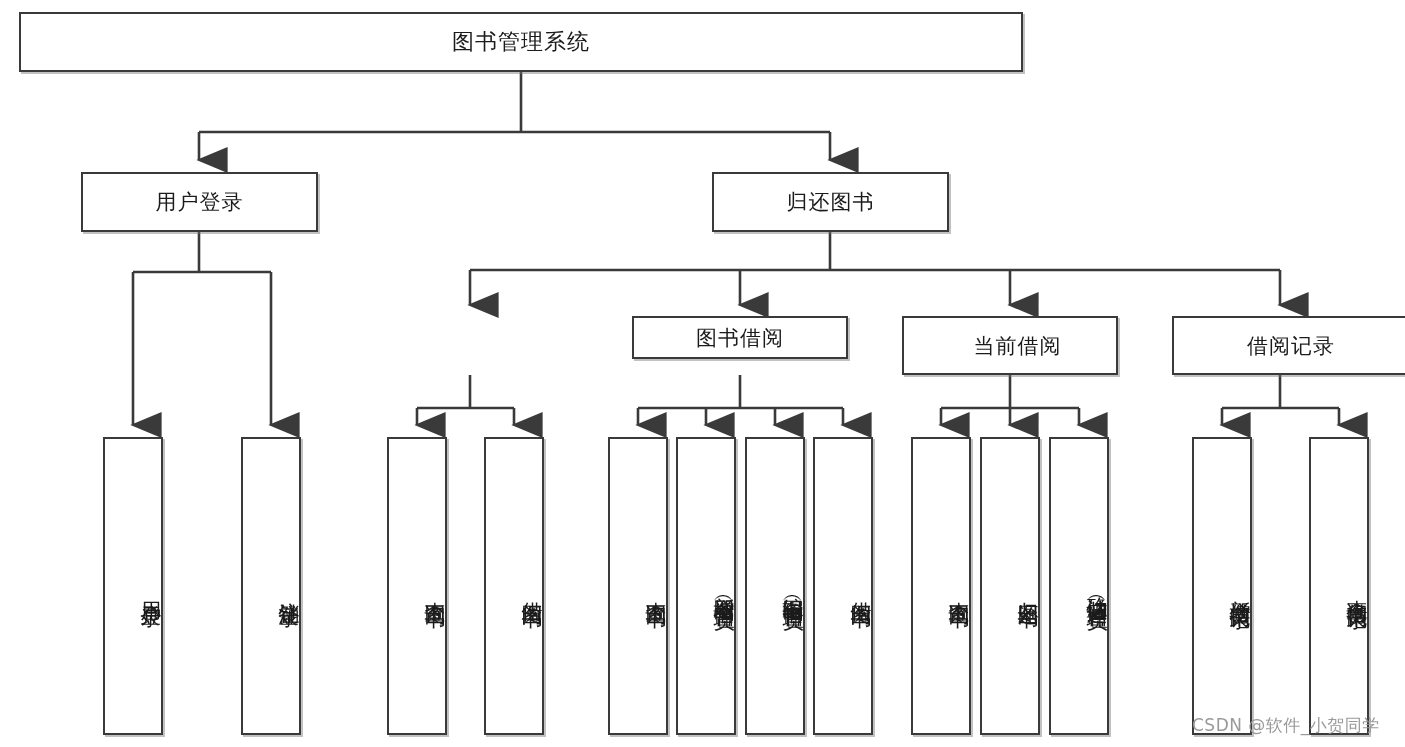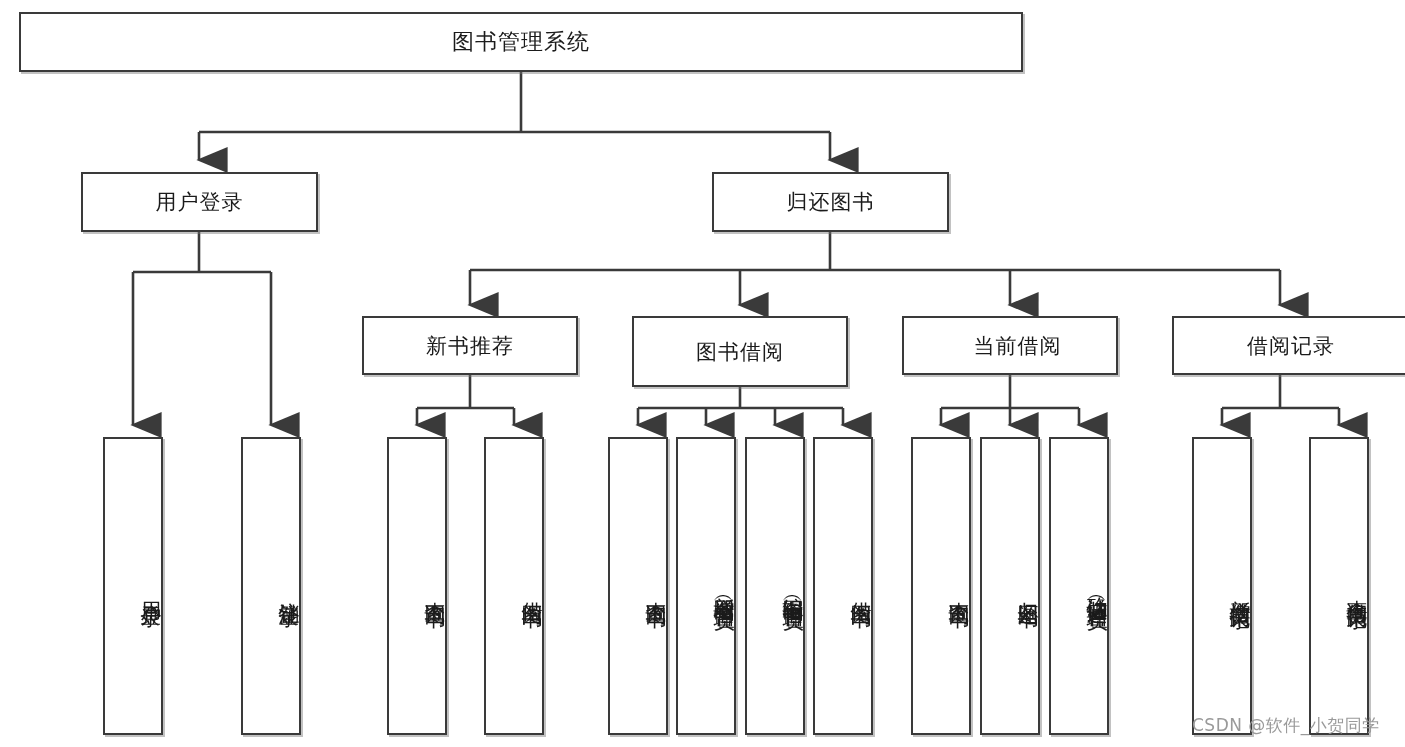--- a/index.html
+++ b/index.html
@@ -125,24 +125,21 @@
     <span>图书管理系统</span>
   </div>
 
   <div class="node horiz" style="left:81px; top:172px; width:237px; height:60px;">
     <span>用户登录</span>
   </div>
   <div class="node horiz" style="left:712px; top:172px; width:237px; height:60px;">
     <span>归还图书</span>
   </div>
 
-  <div class="node horiz" style="left:362px; top:316px; width:216px; height:59px;">
-    <span>新书推荐</span>
-  </div>
-  <div class="node horiz" style="left:632px; top:316px; width:216px; height:71px;">
+  <div class="node horiz" style="left:632px; top:316px; width:216px; height:43px;">
     <span>图书借阅</span>
   </div>
   <div class="node horiz" style="left:902px; top:316px; width:216px; height:59px;padding-left:15px;">
     <span>当前借阅</span>
   </div>
   <div class="node horiz" style="left:1172px; top:316px; width:238px; height:59px;">
     <span>借阅记录</span>
   </div>
 
   <div class="node vert" style="left:103px; top:437px; width:60px; height:298px;">

